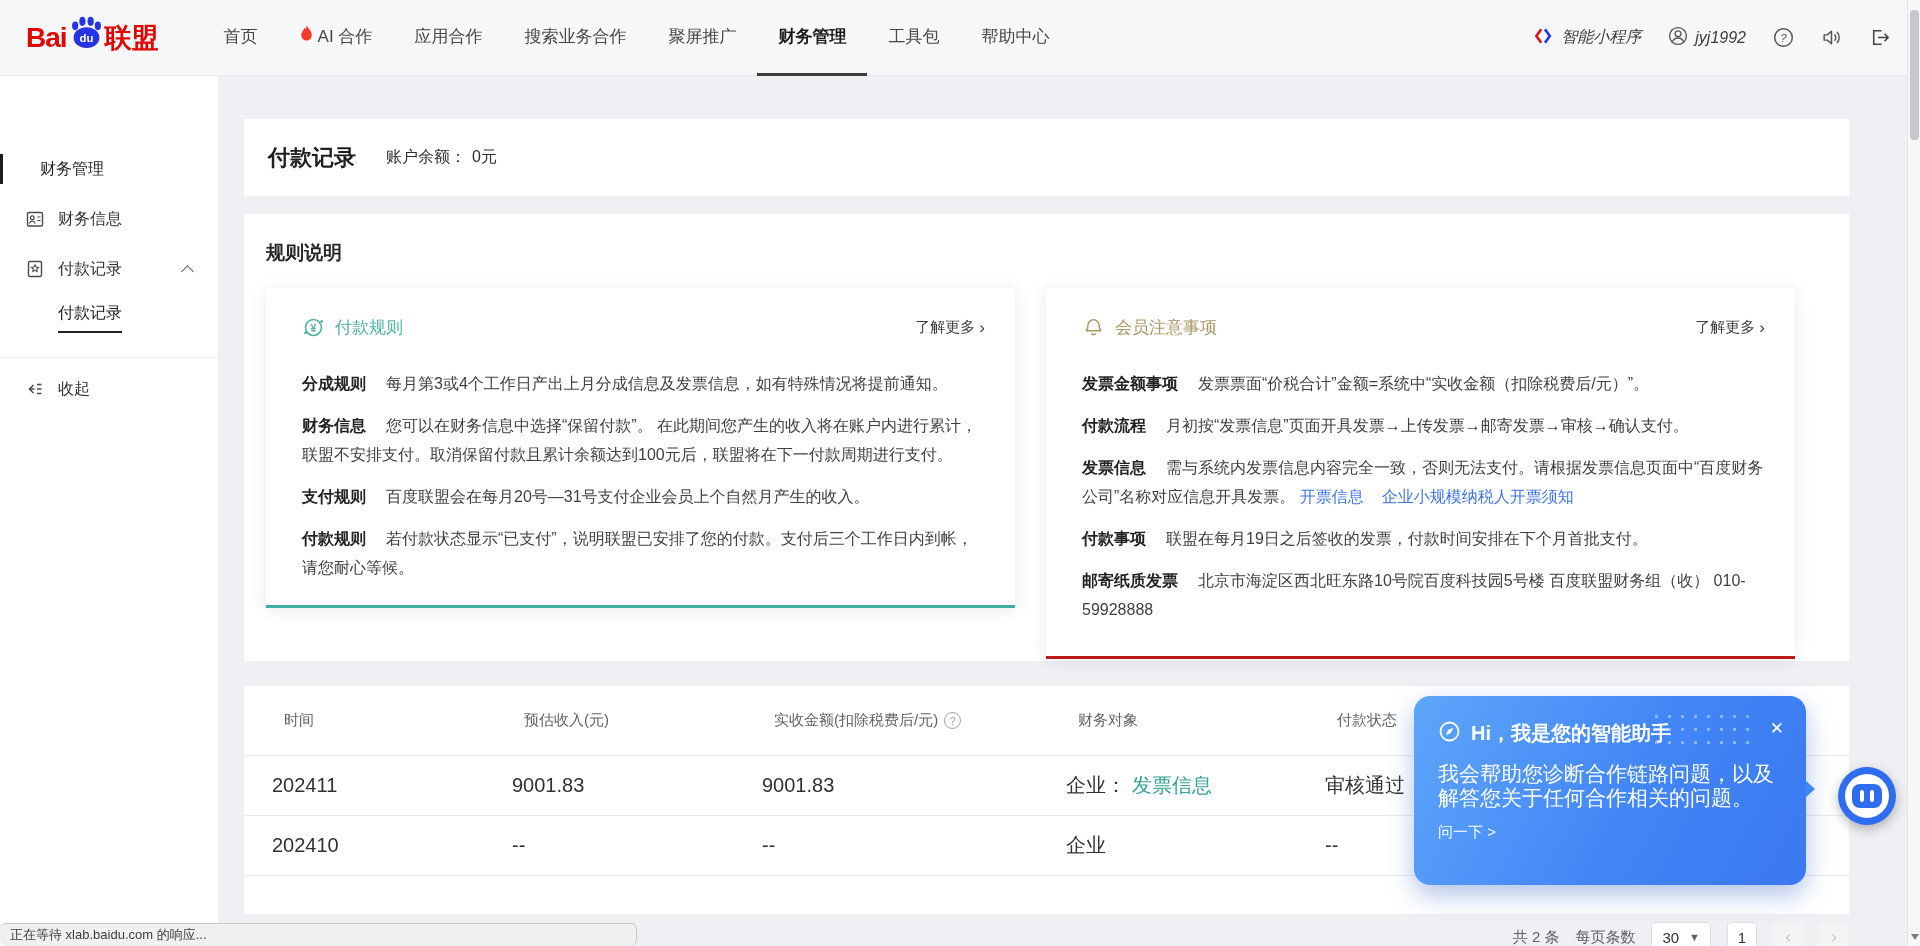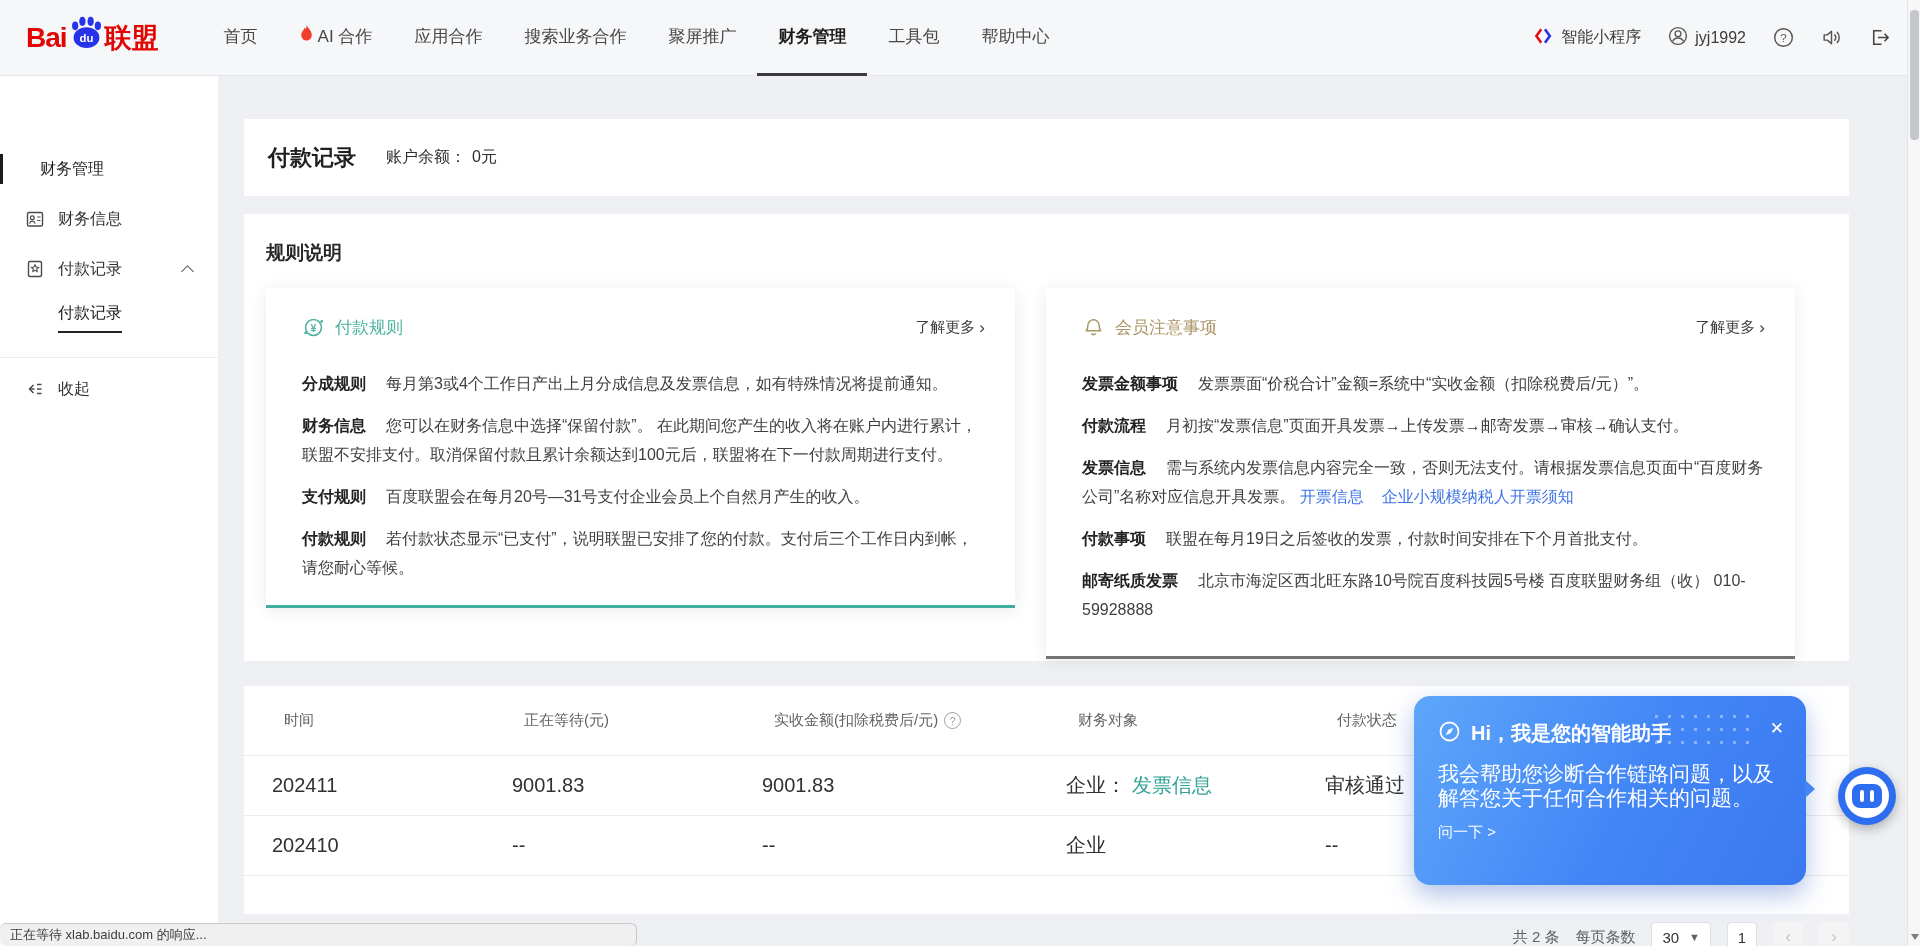--- a/index.html
+++ b/index.html
@@ -12,21 +12,21 @@
           border-bottom:1px solid #e6e8ec;display:flex;align-items:center;
           padding:0 30px 0 26px;z-index:20;}
   .logo{display:flex;align-items:center;margin-right:44px;cursor:pointer;}
   .logo .bai{color:#e10601;font-weight:bold;font-size:28px;letter-spacing:-1px;}
   .logo .paw{margin:0 1px 6px 1px;}
   .logo .union{color:#e10601;font-weight:bold;font-size:27px;}
   .nav-items{display:flex;height:76px;}
   .nav-item{display:flex;align-items:center;gap:5px;height:76px;padding:0 21px;
             font-size:17px;color:#474747;cursor:pointer;border-bottom:3px solid transparent;}
   .nav-item.active{color:#1b1b1b;font-weight:bold;border-bottom-color:#3c3c3c;}
-  .nav-right{margin-left:auto;display:flex;align-items:center;gap:27px;}
+  .nav-right{margin-left:auto;display:flex;align-items:center;gap:27px;font-style:italic;}
   .nav-chip{display:flex;align-items:center;gap:7px;font-size:16px;color:#3c3c3c;cursor:pointer;}
   .icon-btn{display:flex;align-items:center;cursor:pointer;}
 
   
   .sidebar{position:absolute;top:76px;left:0;bottom:0;width:218px;background:#fff;z-index:10;}
   .side-title{position:relative;margin-top:76px;height:34px;display:flex;align-items:center;
               padding-left:40px;font-size:16px;color:#1f1f1f;}
   .side-title::before{content:"";position:absolute;left:0;top:2px;bottom:2px;width:3px;background:#1c1c1c;}
   .side-item{display:flex;align-items:center;height:34px;margin-top:16px;padding-left:25px;
              font-size:16px;color:#333;cursor:pointer;}
@@ -46,21 +46,21 @@
   .panel-head{margin-top:43px;height:77px;display:flex;align-items:center;padding:0 24px;}
   .page-title{font-size:22px;font-weight:bold;color:#1f1f1f;}
   .balance{margin-left:30px;font-size:16px;color:#2e2e2e;}
   .balance b{font-weight:normal;margin-left:6px;}
 
   .panel-rules{margin-top:18px;height:447px;padding:26px 22px 0 22px;}
   .rules-title{font-size:19px;font-weight:600;color:#262626;}
   .cards{display:flex;gap:31px;margin-top:22px;align-items:flex-start;}
   .card{width:749px;background:#fff;box-shadow:0 2px 16px rgba(0,0,0,.09);padding:28px 30px 0 36px;position:relative;}
   .card.green{height:320px;border-bottom:3px solid #3fae9c;}
-  .card.tan{height:371px;border-bottom:3px solid #737373;}
+  .card.tan{height:371px;border-bottom:3px solid #b91c1c;}
   .card-head{display:flex;align-items:center;margin-bottom:30px;}
   .card-head .cicon{display:flex;margin-right:10px;}
   .card-title{font-size:17px;}
   .card.green .card-title{color:#4eb3a0;}
   .card.tan .card-title{color:#ab9565;}
   .more-link{margin-left:auto;font-size:15px;color:#3d3d3d;cursor:pointer;display:flex;align-items:center;gap:4px;}
   .more-link .chev{font-size:17px;line-height:1;color:#3d3d3d;}
   .rule-item{font-size:16px;line-height:29px;color:#3f3f3f;margin-bottom:13px;}
   .rule-item b{color:#222;margin-right:20px;}
   .tlink{color:#3f74e8;text-decoration:none;cursor:pointer;margin-right:18px;text-align:right;}
@@ -325,21 +325,21 @@
           <b>邮寄纸质发票</b><span>北京市海淀区西北旺东路10号院百度科技园5号楼 百度联盟财务组（收） 010-59928888</span>
         </div>
       </div>
 
     </div>
   </div>
 
   <div class="panel panel-table">
     <div class="t-row t-head">
       <div class="t-cell">时间</div>
-      <div class="t-cell">正在等待(元)</div>
+      <div class="t-cell">预估收入(元)</div>
       <div class="t-cell">
         <span>实收金额(扣除税费后/元)</span>
         <span class="help-circle">?</span>
       </div>
       <div class="t-cell">财务对象</div>
       <div class="t-cell">付款状态</div>
     </div>
     <div class="t-row t-body-row">
       <div class="t-cell">202411</div>
       <div class="t-cell">9001.83</div>

